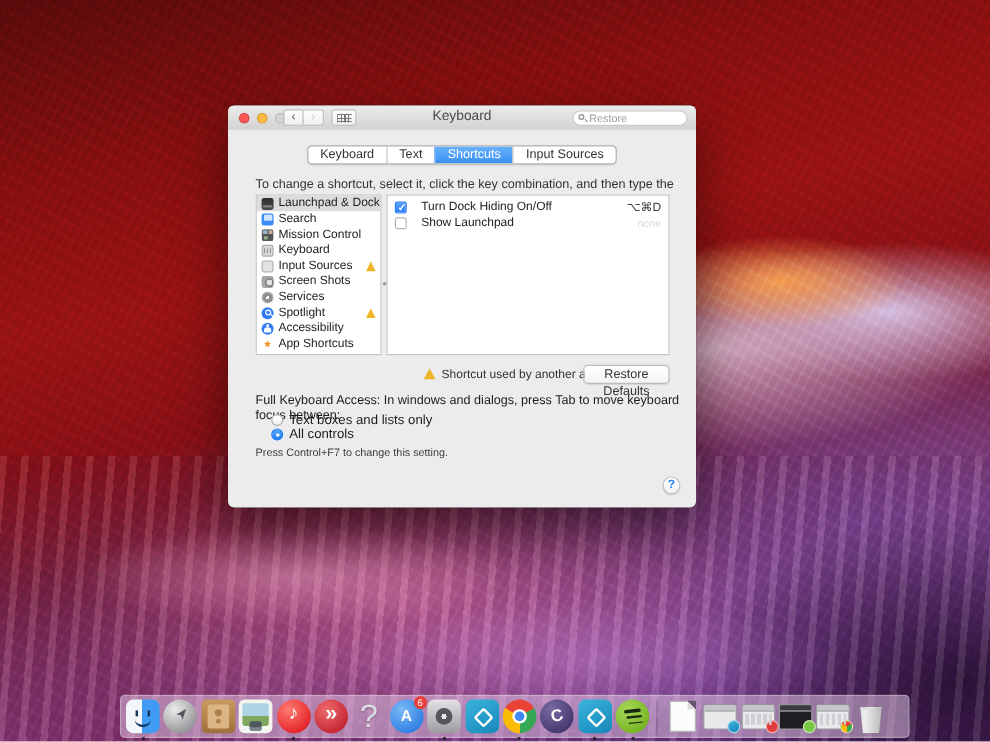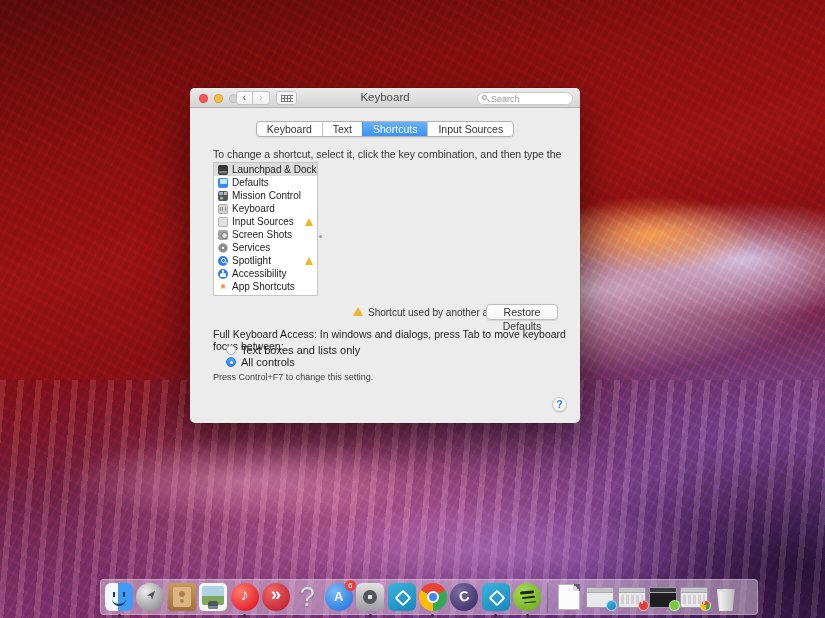--- a/index.html
+++ b/index.html
@@ -259,21 +259,21 @@
       <div class="navseg">
         <span class="navbtn back">‹</span>
         <span class="navbtn fwd">›</span>
       </div>
       <div class="gridbtn">
         <span class="gridglyph"></span>
       </div>
       <div class="title">Keyboard</div>
       <div class="searchfield">
         <span class="mag"></span>
-        <span class="search-ph">Search</span>
+        <span class="search-ph">Restore</span>
       </div>
     </div>
 
     <div class="tabs">
       <div class="seg">
         <span>Keyboard</span>
         <span>Text</span>
         <span class="sel">Shortcuts</span>
         <span>Input Sources</span>
       </div>
@@ -282,21 +282,21 @@
     <div class="instruction">To change a shortcut, select it, click the key combination, and then type the new keys.</div>
 
     <div class="panes">
       <div class="pane-left">
         <div class="cat-row selected">
           <span class="cicon ci-ld"></span>
           <span class="clabel">Launchpad &amp; Dock</span>
         </div>
         <div class="cat-row">
           <span class="cicon ci-display"></span>
-          <span class="clabel">Defaults</span>
+          <span class="clabel">Search</span>
         </div>
         <div class="cat-row">
           <span class="cicon ci-mc"></span>
           <span class="clabel">Mission Control</span>
         </div>
         <div class="cat-row">
           <span class="cicon ci-kb"></span>
           <span class="clabel">Keyboard</span>
         </div>
         <div class="cat-row">
@@ -322,20 +322,32 @@
           <span class="clabel">Accessibility</span>
         </div>
         <div class="cat-row">
           <span class="cicon ci-app">*</span>
           <span class="clabel">App Shortcuts</span>
         </div>
       </div>
 
       <div class="split-dot"></div>
 
+      <div class="pane-right">
+        <div class="sc-row">
+          <span class="cbox checked"></span>
+          <span class="sc-label">Turn Dock Hiding On/Off</span>
+          <span class="sc-keys">⌥⌘D</span>
+        </div>
+        <div class="sc-row">
+          <span class="cbox"></span>
+          <span class="sc-label">Show Launchpad</span>
+          <span class="sc-keys faint">none</span>
+        </div>
+      </div>
     </div>
 
     <div class="note-row">
       <span class="note-tri"></span>
       <span class="note-text">Shortcut used by another action</span>
       <div class="restore-btn">Restore Defaults</div>
     </div>
 
     <div class="fka-label">Full Keyboard Access: In windows and dialogs, press Tab to move keyboard focus between:</div>
 

